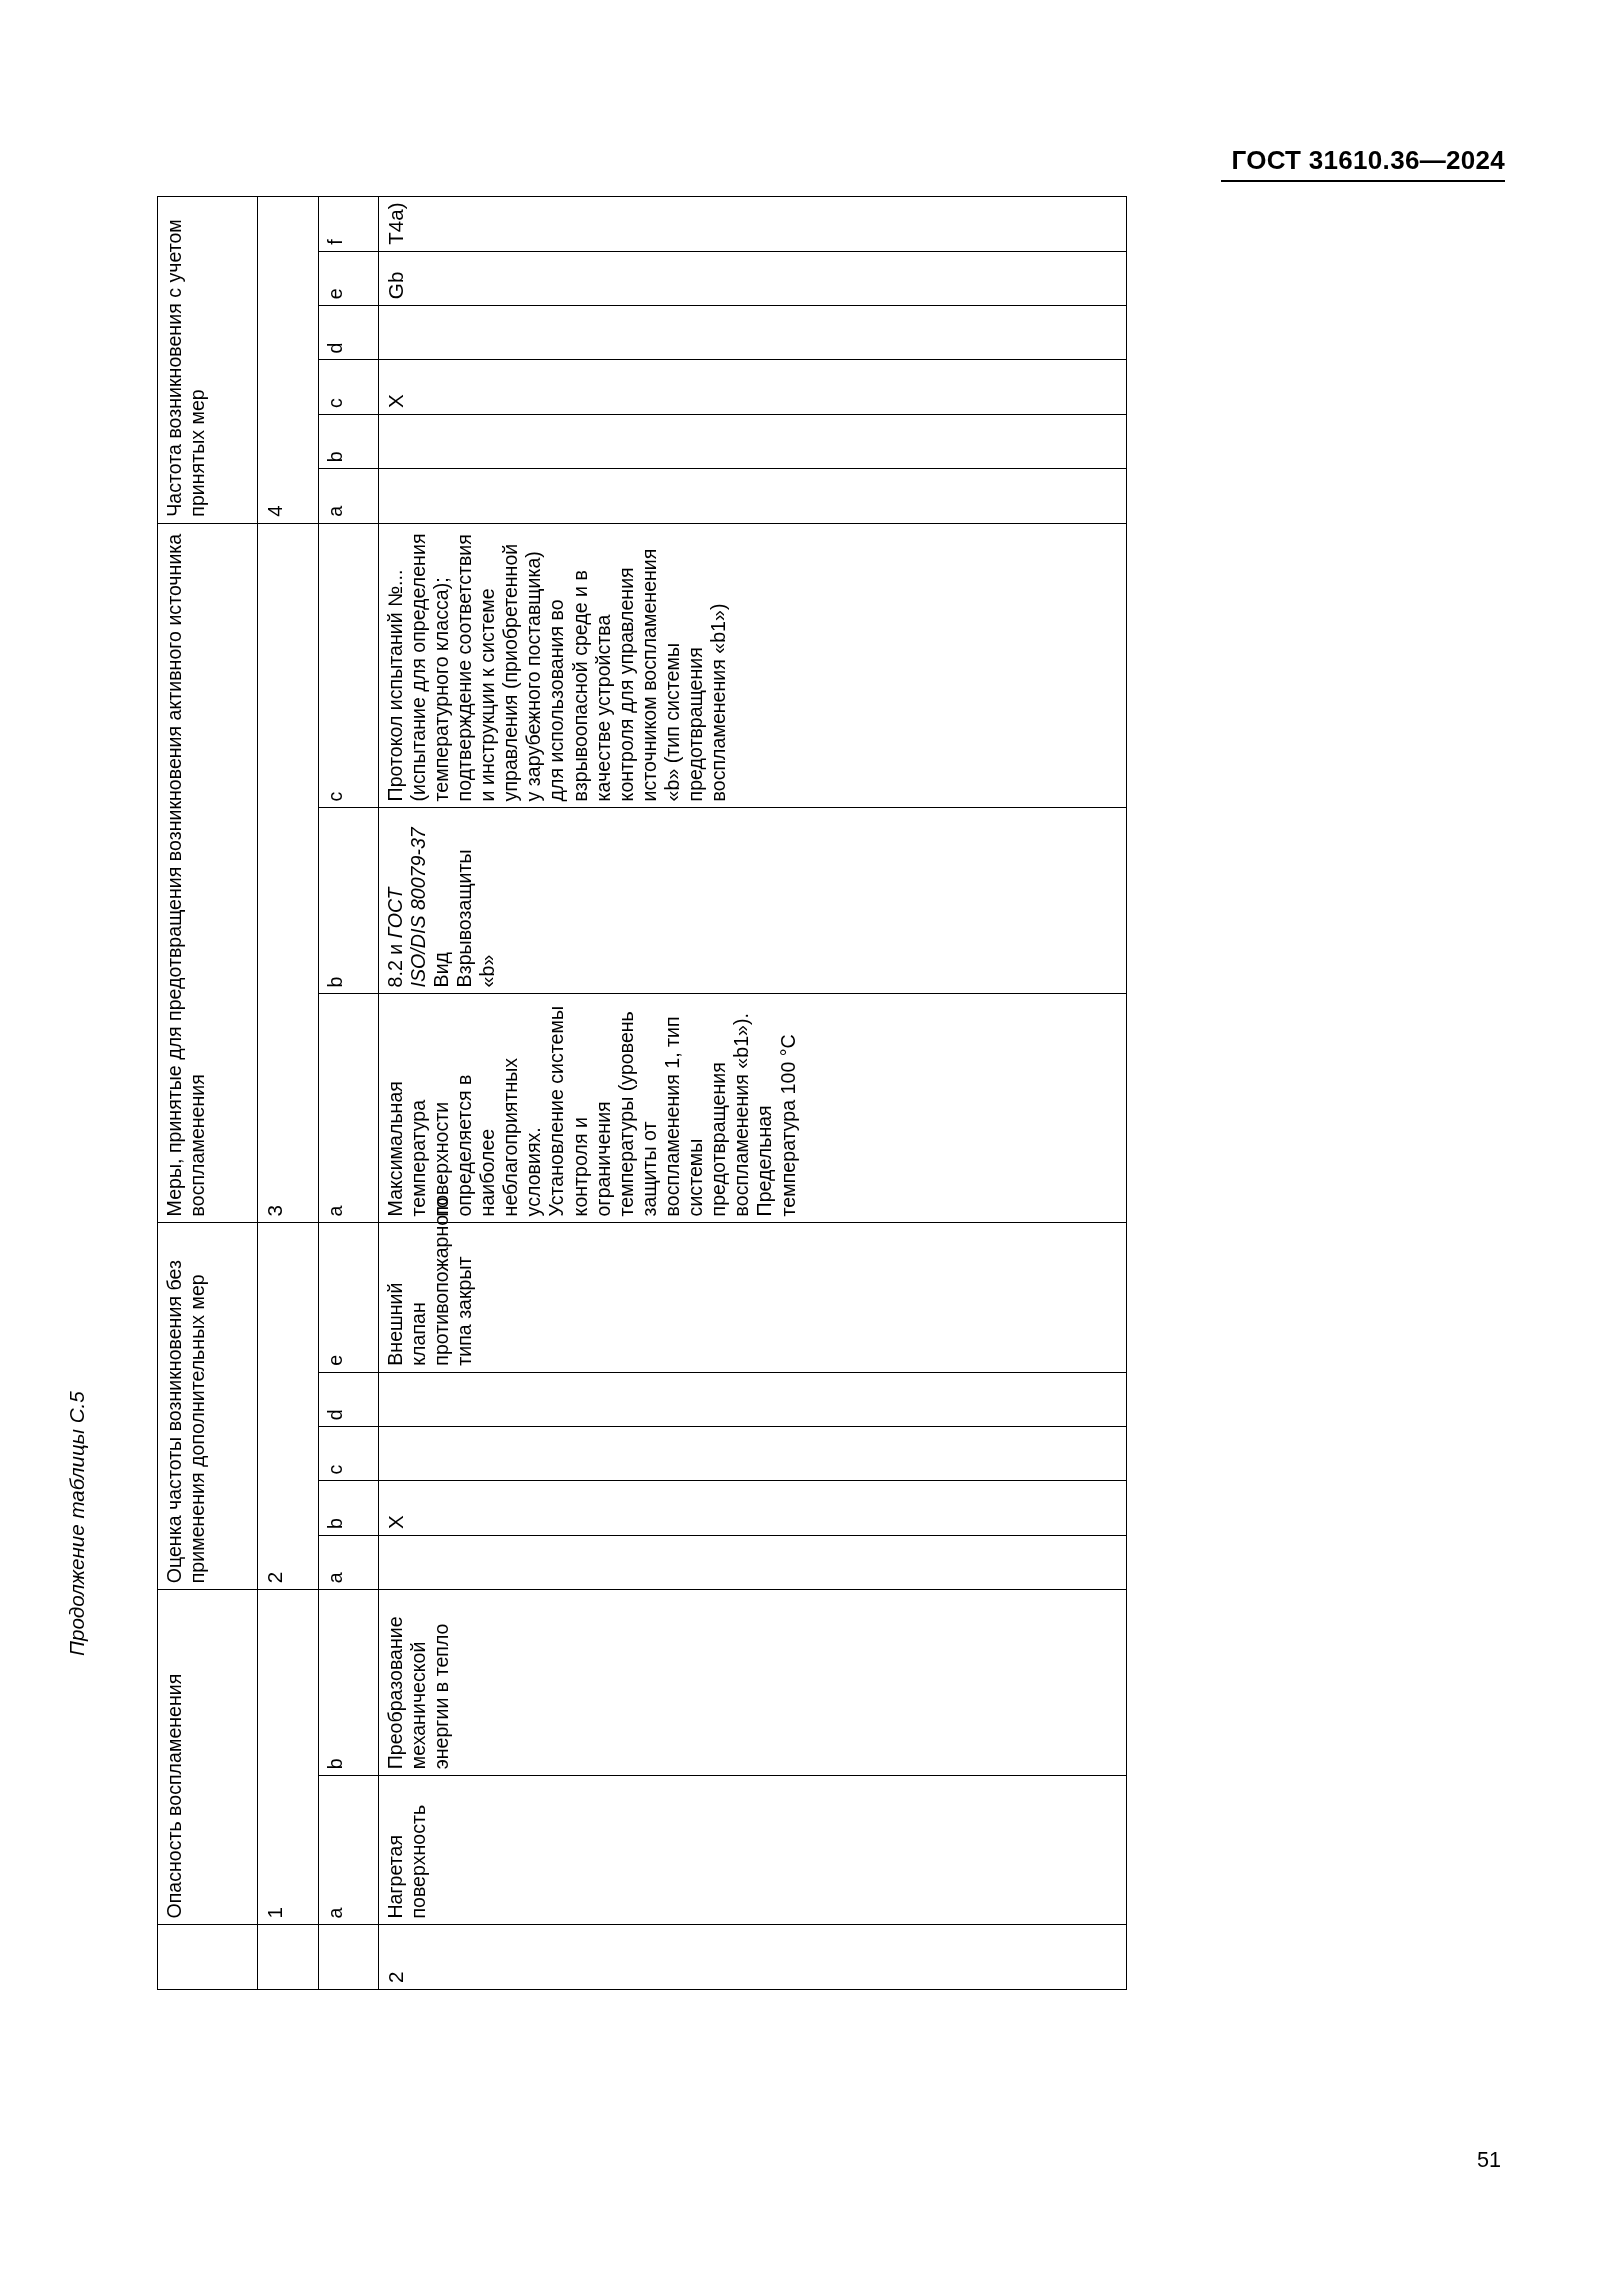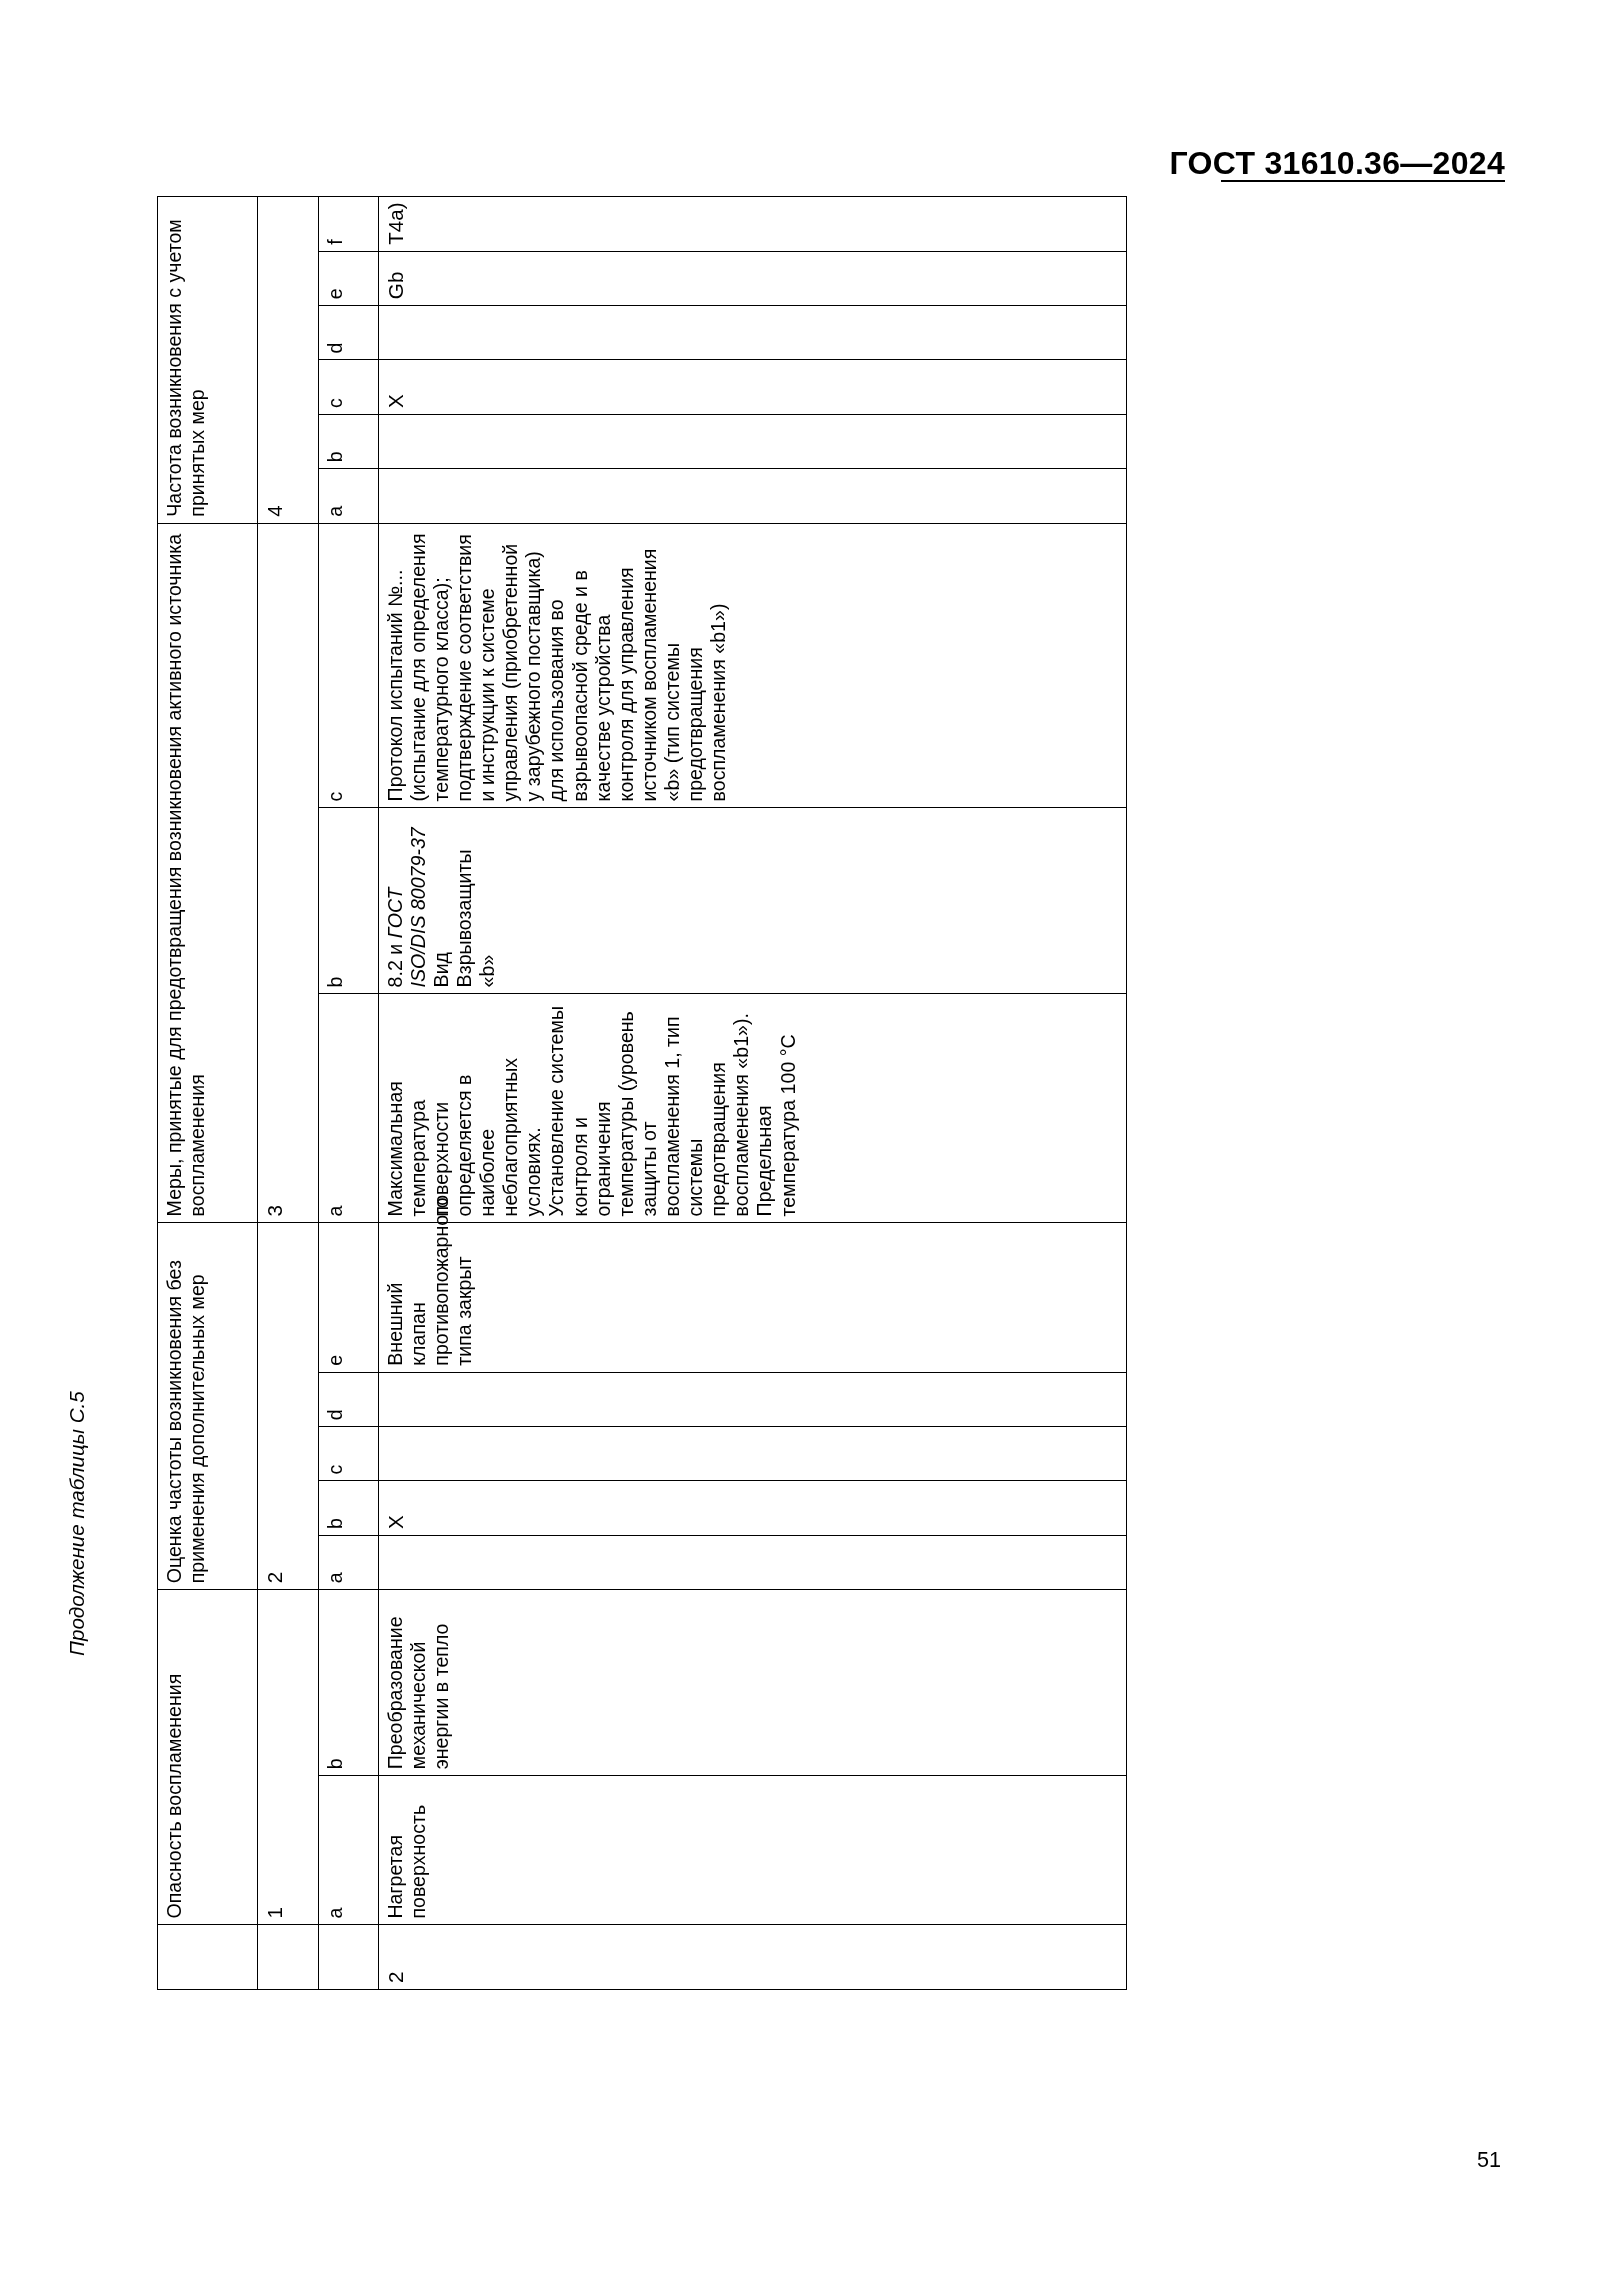--- a/index.html
+++ b/index.html
@@ -14,21 +14,21 @@
     font-family: "Liberation Sans", sans-serif;
     color: #000000;
     overflow: hidden;
   }
 
   
   .page-header {
     position: absolute;
     top: 145px;
     right: 116px;
-    font-size: 32px;
+    font-size: 26px;
     font-weight: bold;
     letter-spacing: 0.3px;
   }
   .header-rule {
     position: absolute;
     top: 180px;
     right: 116px;
     width: 284px;
     height: 2px;
     background: #000;

